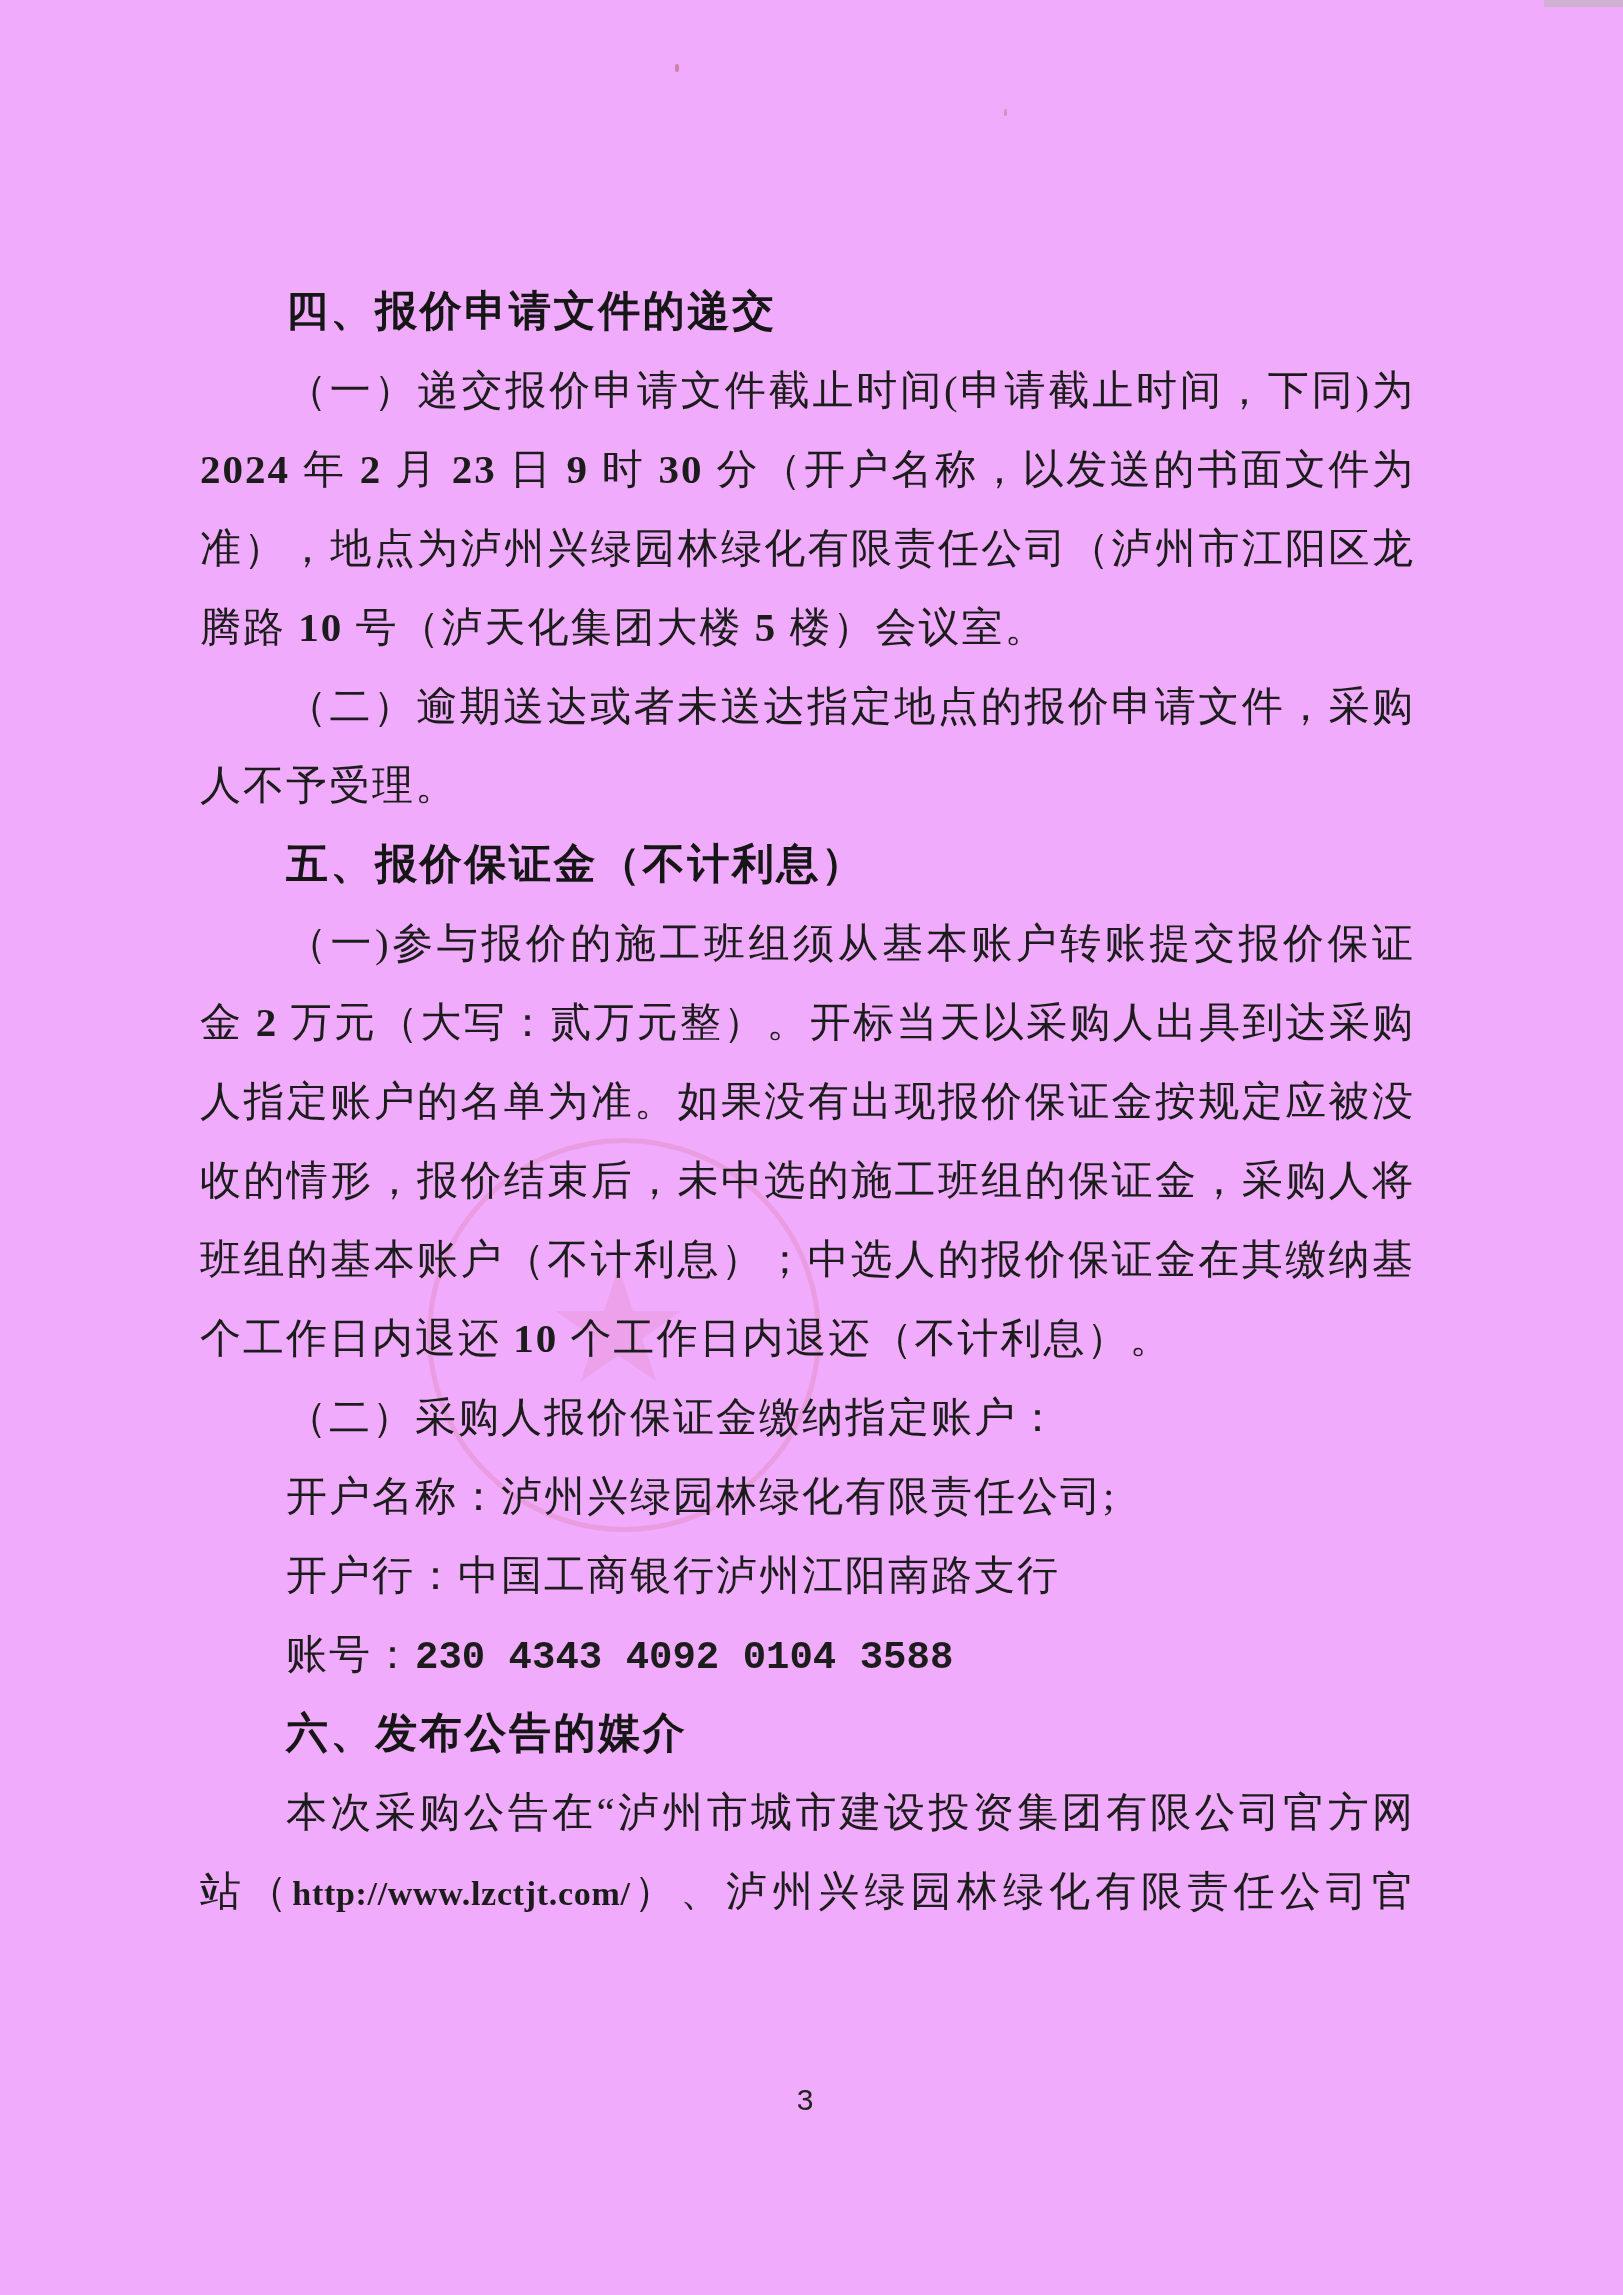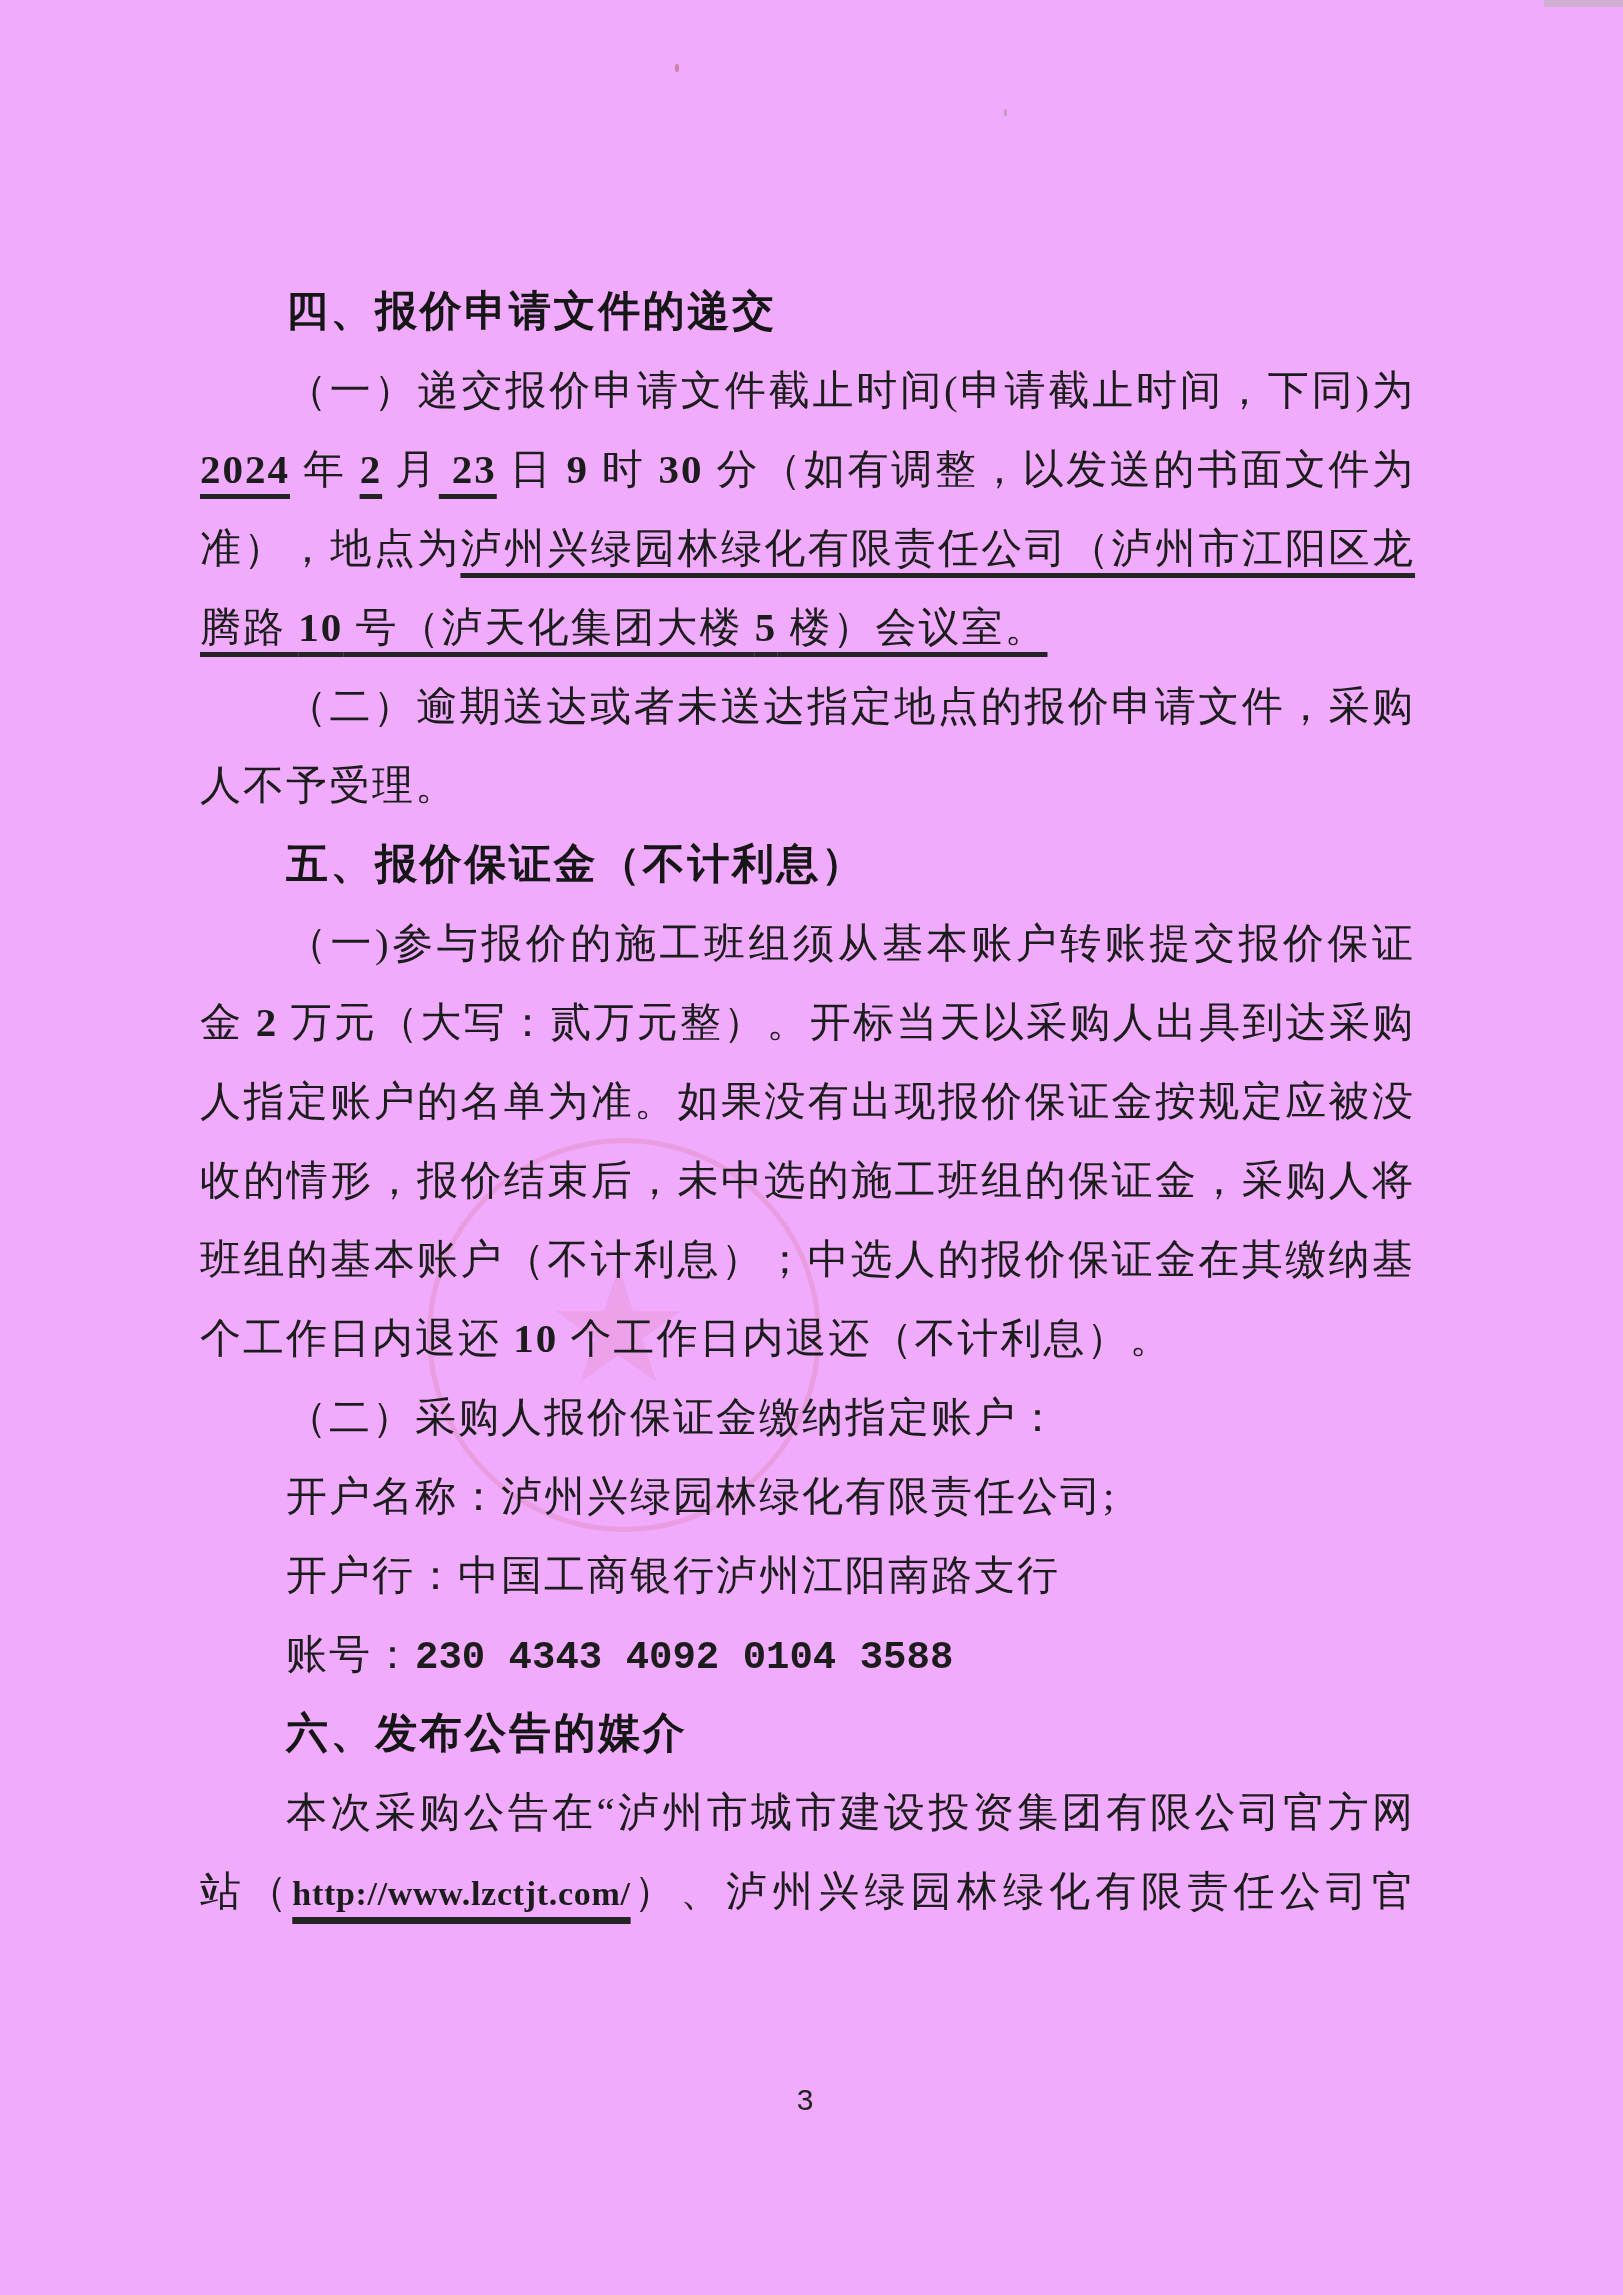--- a/index.html
+++ b/index.html
@@ -28,21 +28,20 @@
   .j { text-align: justify; text-align-last: justify; }
   .ind { text-indent: 86px; }
   .h {
     font-weight: bold;
     font-size: 42px;
     color: #161616;
     letter-spacing: 2.6px;
   }
   .num { font-weight: bold; }
   .u {
-    text-decoration: underline;
     text-decoration-thickness: 4.6px;
     text-underline-offset: 10.5px;
     text-decoration-color: #242424;
   }
   .acct {
     font-family: Liberation Mono, monospace;
     font-weight: bold;
     font-size: 39px;
     letter-spacing: 0px;
   }
@@ -111,21 +110,21 @@
 
   <div class="seal-ring"></div>
   <div class="seal-star"></div>
 
   <div class="content">
 
     <div class="line h ind">四、报价申请文件的递交</div>
 
     <div class="line j ind">（一）递交报价申请文件截止时间(申请截止时间，下同)为</div>
 
-    <div class="line j"><span class="u num">2024</span><span> 年 </span><span class="u num">2</span><span> 月</span><span class="u num">&nbsp;23</span><span> 日 </span><span class="num">9</span><span> 时 </span><span class="num">30</span><span> 分（如有调整，以发送的书面文件为</span></div>
+    <div class="line j"><span class="u num">2024</span><span> 年 </span><span class="u num">2</span><span> 月</span><span class="u num">&nbsp;23</span><span> 日 </span><span class="num">9</span><span> 时 </span><span class="num">30</span><span> 分（开户名称，以发送的书面文件为</span></div>
 
     <div class="line j"><span>准），地点为</span><span class="u">泸州兴绿园林绿化有限责任公司（泸州市江阳区龙</span></div>
 
     <div class="line"><span class="u">腾路 </span><span class="u num">10</span><span class="u"> 号（泸天化集团大楼 </span><span class="u num">5</span><span class="u"> 楼）会议室。</span></div>
 
     <div class="line j ind">（二）逾期送达或者未送达指定地点的报价申请文件，采购</div>
     <div class="line">人不予受理。</div>
 
     <div class="line h ind">五、报价保证金（不计利息）</div>
 

